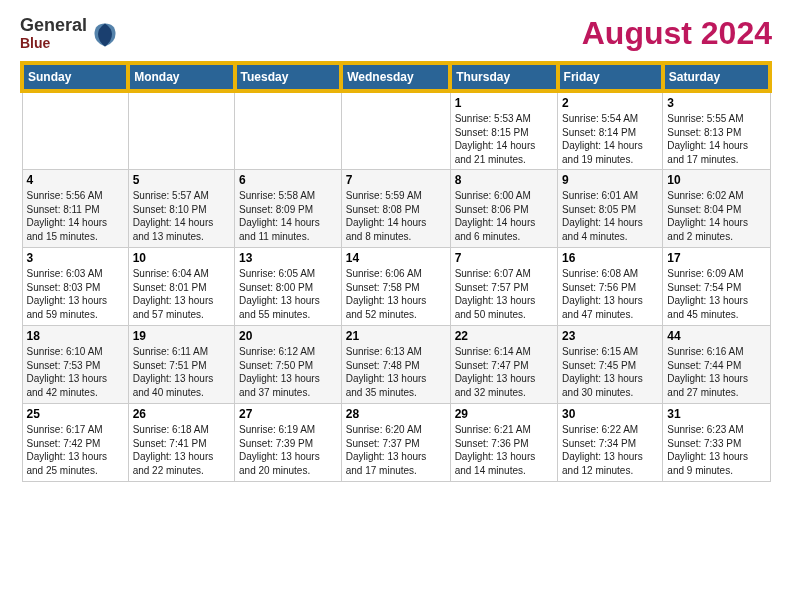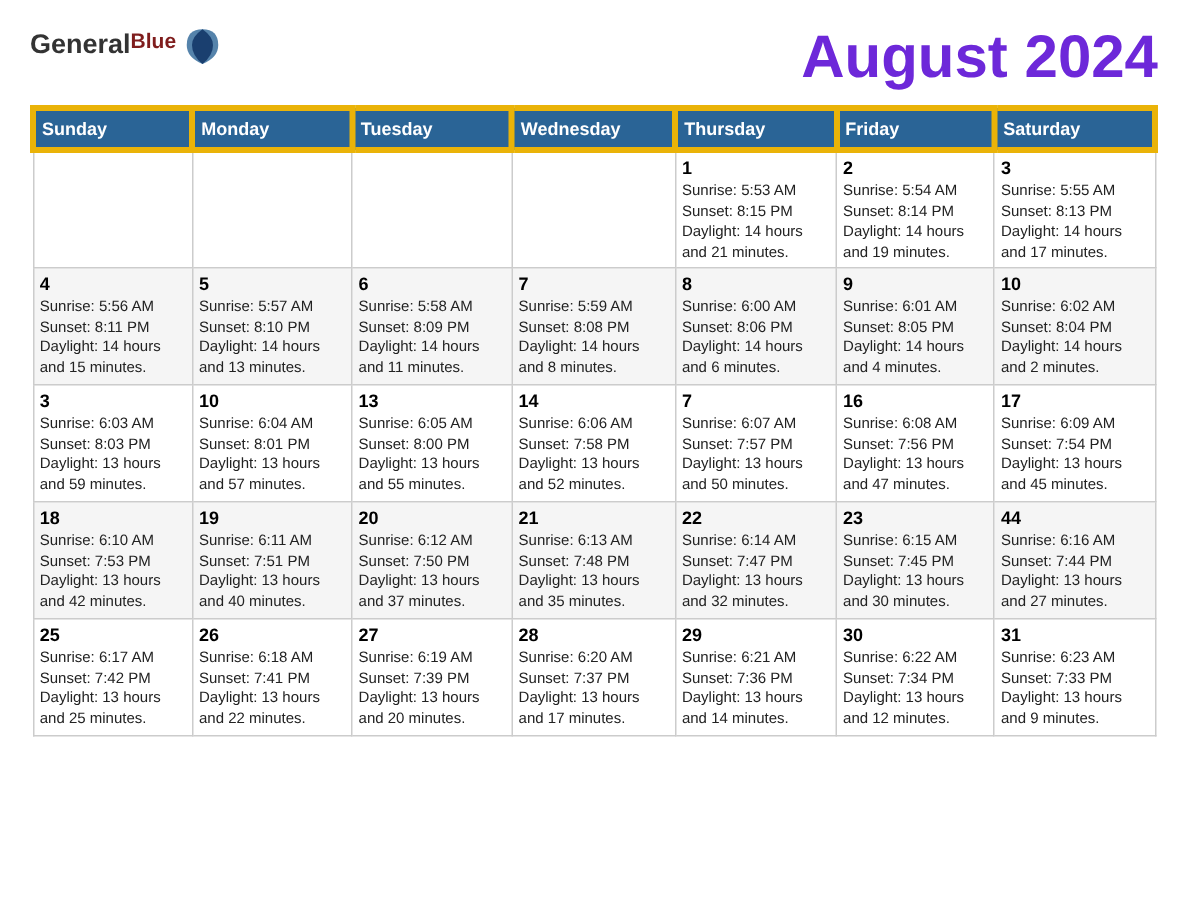--- a/index.html
+++ b/index.html
@@ -3,27 +3,27 @@
   <meta charset="utf-8">
   <style>
     * { box-sizing: border-box; margin: 0; padding: 0; }
     body { font-family: Arial, sans-serif; background: #fff; width: 792px; height: 612px; overflow: hidden; }
     
     .page { width: 792px; min-height: 612px; padding: 16px 20px 10px 20px; }
     
     .header { display: flex; align-items: flex-start; justify-content: space-between; margin-bottom: 10px; }
     
     .logo { display: flex; align-items: center; }
-    .logo-text { display: flex; flex-direction: row; line-height: 1.1; }
+    .logo-text { display: flex; flex-direction: column; line-height: 1.1; }
     .logo-general { font-size: 18px; font-weight: bold; color: #333; }
     .logo-blue { font-size: 14px; font-weight: bold; color: #7f1d1d; }
     .logo-icon { width: 28px; height: 28px; margin-left: 4px; }
     
     .title-block { text-align: right; }
-    .month-title { font-size: 40px; font-weight: bold; color: #6d28d9; line-height: 1.1; }
+    .month-title { font-size: 32px; font-weight: bold; color: #be185d; line-height: 1.1; }
     .location { font-size: 15px; color: #555; }
     
     table { width: 100%; border-collapse: collapse; font-size: 10.5px; }
     
     thead tr th {
       background: #2a6496;
       color: #fff;
       padding: 5px 4px;
       text-align: left;
       font-size: 12px;

